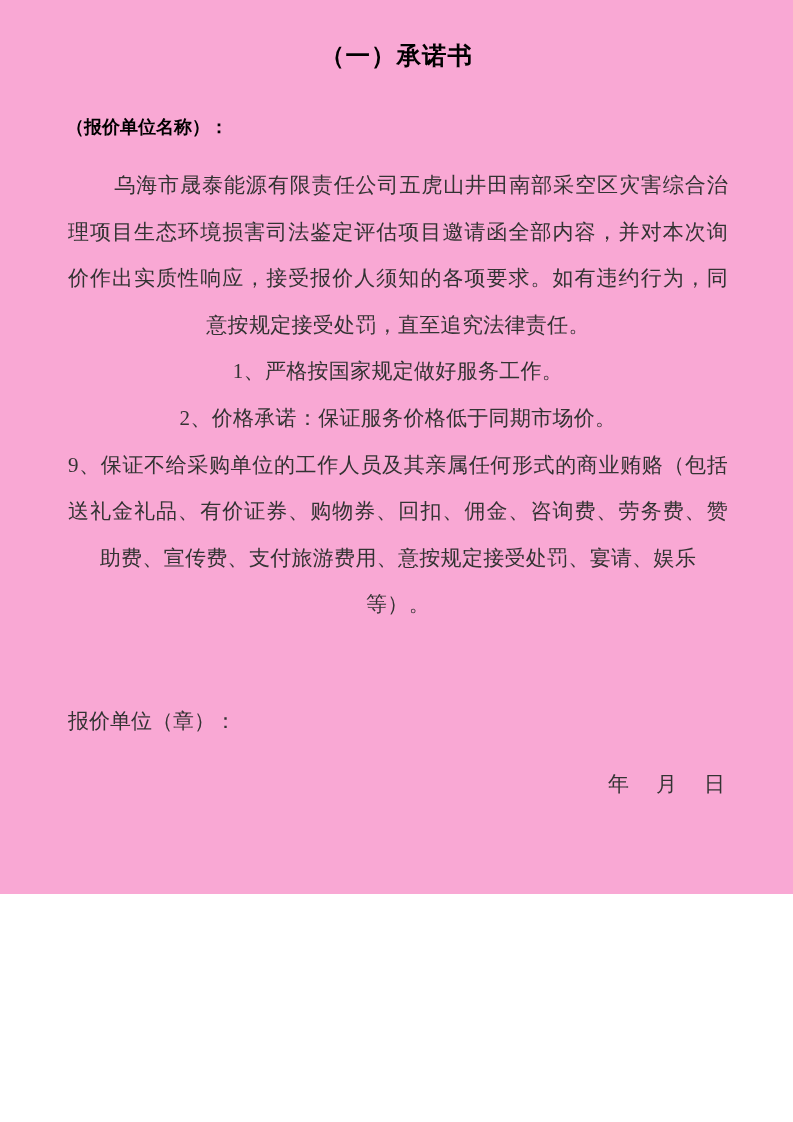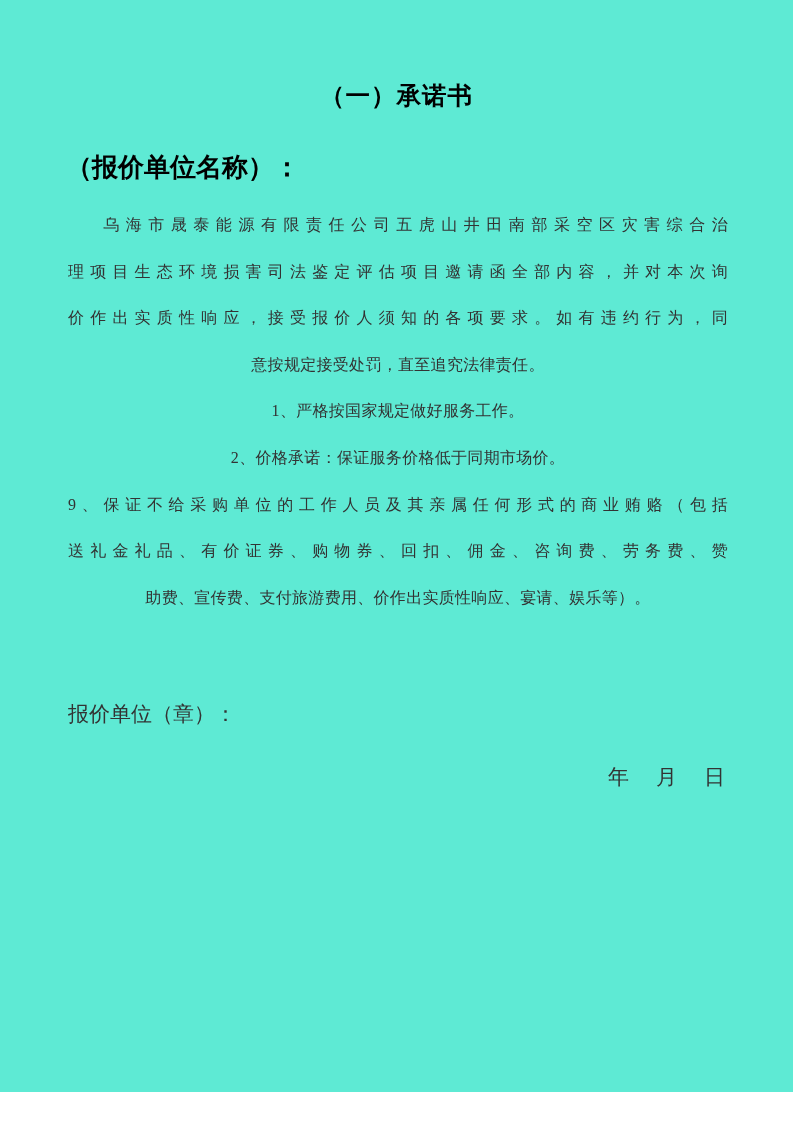--- a/index.html
+++ b/index.html
@@ -6,51 +6,51 @@
     margin: 0;
     padding: 0;
     background: #ffffff;
     width: 793px;
     height: 1122px;
     overflow: hidden;
   }
   .page {
     position: relative;
     width: 793px;
-    height: 1092px;
-    background: #5eead4;
+    height: 894px;
+    background: #f9a8d4;
     box-sizing: border-box;
-    padding-top: 79px;
+    padding-top: 39px;
     font-family: "Liberation Serif", "DejaVu Serif", serif;
     color: #333333;
   }
   .doc-title {
     margin: 0;
     text-align: center;
     font-size: 24.5px;
     line-height: 34px;
     font-weight: 700;
     color: #000000;
     letter-spacing: 1px;
     font-family: "Liberation Serif", "DejaVu Serif", serif;
   }
   .recipient-label {
     margin-top: 39px;
     margin-left: 66px;
-    font-size: 26px;
+    font-size: 18px;
     line-height: 30px;
     font-weight: 700;
     color: #000000;
     font-family: "Liberation Sans", "DejaVu Sans", sans-serif;
   }
   .doc-body {
     width: 660px;
     margin-left: 68px;
     margin-top: 20px;
-    font-size: 16px;
+    font-size: 21px;
     line-height: 46.6px;
     letter-spacing: 0.3px;
     color: #333333;
   }
   .line {
     text-align: center;
     white-space: normal;
   }
   .line.full {
     text-align: justify;
@@ -97,20 +97,20 @@
 
   <div class="doc-body">
     <div class="line full indent">乌海市晟泰能源有限责任公司五虎山井田南部采空区灾害综合治</div>
     <div class="line full">理项目生态环境损害司法鉴定评估项目邀请函全部内容，并对本次询</div>
     <div class="line full">价作出实质性响应，接受报价人须知的各项要求。如有违约行为，同</div>
     <div class="line">意按规定接受处罚，直至追究法律责任。</div>
     <div class="line">1、严格按国家规定做好服务工作。</div>
     <div class="line">2、价格承诺：保证服务价格低于同期市场价。</div>
     <div class="line full">9、保证不给采购单位的工作人员及其亲属任何形式的商业贿赂（包括</div>
     <div class="line full">送礼金礼品、有价证券、购物券、回扣、佣金、咨询费、劳务费、赞</div>
-    <div class="line">助费、宣传费、支付旅游费用、价作出实质性响应、宴请、娱乐等）。</div>
+    <div class="line">助费、宣传费、支付旅游费用、意按规定接受处罚、宴请、娱乐等）。</div>
   </div>
 
   <div class="signature-line">报价单位（章）：</div>
 
   <div class="date-line">年　月　日</div>
 
 </main>
 
 </body></html>

